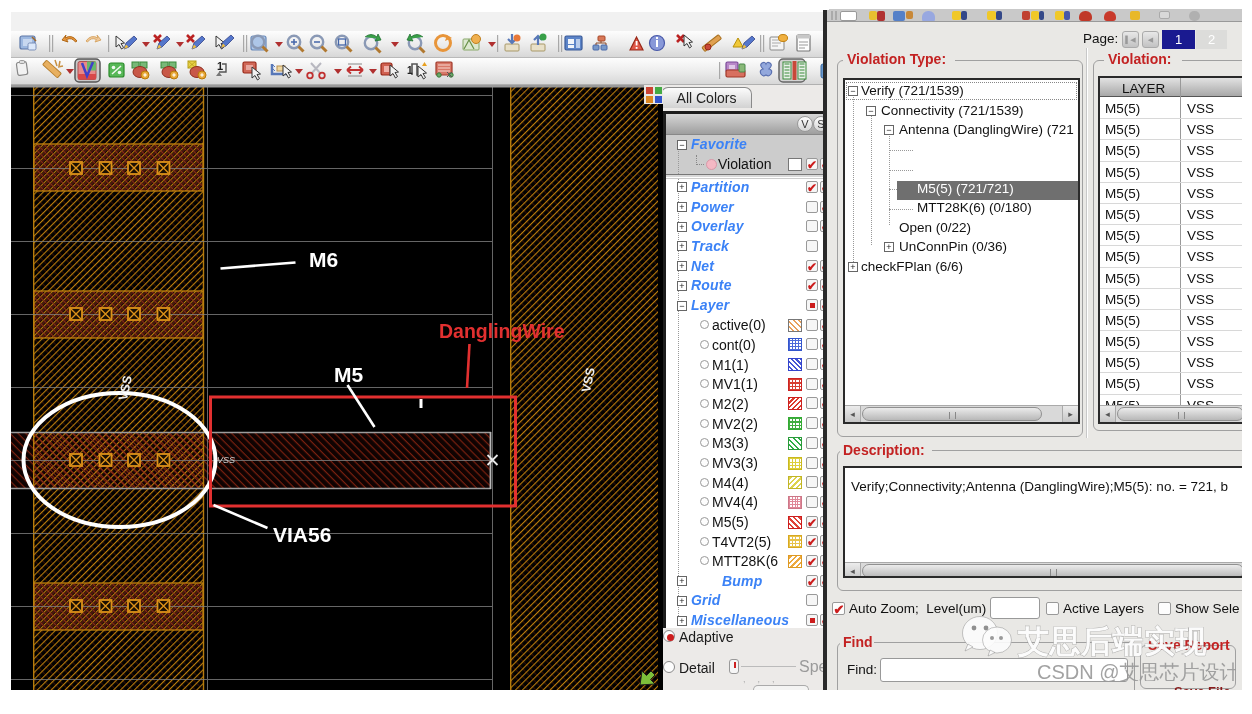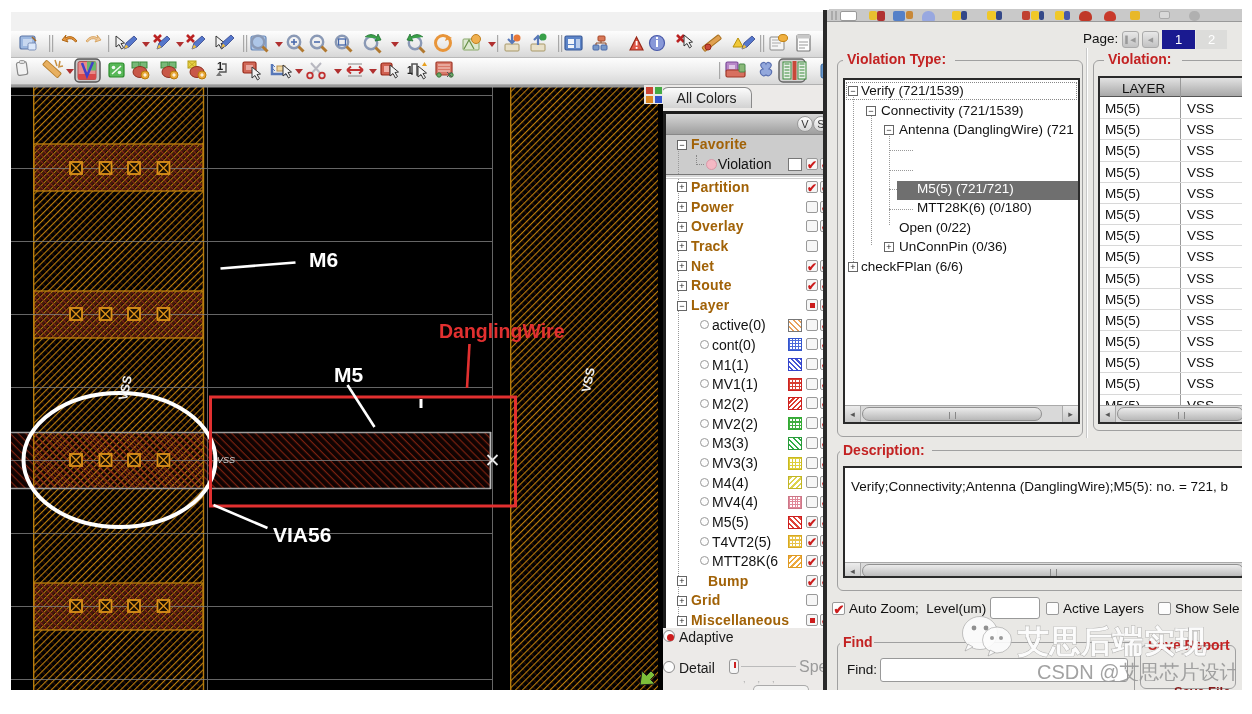--- a/index.html
+++ b/index.html
@@ -18,21 +18,21 @@
 #vwin { left:823px; top:0px; width:419px; height:690px; background:#e9e8e5; border-left:4px solid #2a2a2a; overflow:hidden; }
 .redlbl { position:absolute; color:#c32222; font-weight:bold; font-size:14px; }
 
 .tab { position:absolute; left:-2px; top:2px; width:91px; height:21px; background:linear-gradient(#fcfcfc,#d2d2d2); border:1px solid #8a8a8a; border-bottom:none; border-radius:7px 7px 0 0; font-size:14px; color:#222; text-align:center; line-height:21px; }
 .pframe { position:absolute; left:0; top:26px; width:160px; height:517px; background:#fff; border-left:3px solid #1d1d1d; border-top:3px solid #1d1d1d; }
 .phead { position:absolute; left:0; top:0; width:160px; height:21px; background:linear-gradient(#d6d6d6,#9e9e9e); border-bottom:1px solid #888; }
 .vsbtn { position:absolute; top:2px; width:16px; height:16px; background:linear-gradient(#fdfdfd,#d5d5d5); border:1px solid #999; border-radius:8px; font-size:11px; color:#333; text-align:center; line-height:15px; }
 .favbg { position:absolute; left:0; top:21px; width:160px; height:44px; background:#cccccc; }
 .rows { position:absolute; left:0; top:21px; width:160px; }
 .prow { position:relative; height:19.7px; font-size:14px; }
-.prow b { position:absolute; top:1px; color:#a16207; letter-spacing:0.2px; }
+.prow b { position:absolute; top:1px; color:#3b82f6; letter-spacing:0.2px;font-style:italic; }
 .prow .t { position:absolute; top:1.5px; color:#111; }
 .exp { position:absolute; top:4.5px; width:10px; height:10px; background:#fff; border:1px solid #666; font-size:9px; line-height:8px; text-align:center; color:#222; }
 .elbow { position:absolute; left:30px; top:0px; width:8px; height:10px; border-left:1px dotted #888; border-bottom:1px dotted #888; }
 .pinkdot { position:absolute; left:40px; top:4px; width:11px; height:11px; background:#f4b8c4; border:1px solid #d898a8; border-radius:6px; }
 .rad { position:absolute; left:34px; top:4.5px; width:9px; height:9px; border:1px solid #999; border-radius:5px; background:#fdfdfd; }
 .swt { position:absolute; left:122px; top:3px; width:14px; height:13px; border:1px solid #777; background:#fff; }
 .ck { position:absolute; left:140px; top:3px; width:12px; height:12px; background:#f6f6f6; border:1px solid #999; border-radius:2px; }
 .ck2 { position:absolute; left:154px; top:3px; width:12px; height:12px; background:#f6f6f6; border:1px solid #999; border-radius:2px; }
 .ckr::after { content:"\2714"; position:absolute; left:0px; top:-1px; font-size:12px; font-weight:bold; color:#cc1d1d; }
 .ckd::after { content:""; position:absolute; left:3px; top:3px; width:5px; height:5px; background:#cc1d1d; }
@@ -646,21 +646,21 @@
           </div>
         <div class="prow">
             <span class="rad"></span>
             <span class="t" style="left:46px;">MTT28K(6</span>
             <span class="swt sw-mtt"></span>
             <span class="ck ckr"></span>
             <span class="ck2 ckr"></span>
           </div>
         <div class="prow">
             <span class="exp" style="left:11px;">+</span>
-            <b style="left:27px;padding-left:15px;">Bump</b>
+            <b style="left:41px;padding-left:15px;">Bump</b>
             <span class="ck ckr"></span>
             <span class="ck2 ckr"></span>
           </div>
         <div class="prow">
             <span class="exp" style="left:11px;">+</span>
             <b style="left:25px;">Grid</b>
             <span class="ck"></span>
           </div>
         <div class="prow">
             <span class="exp" style="left:11px;">+</span>

